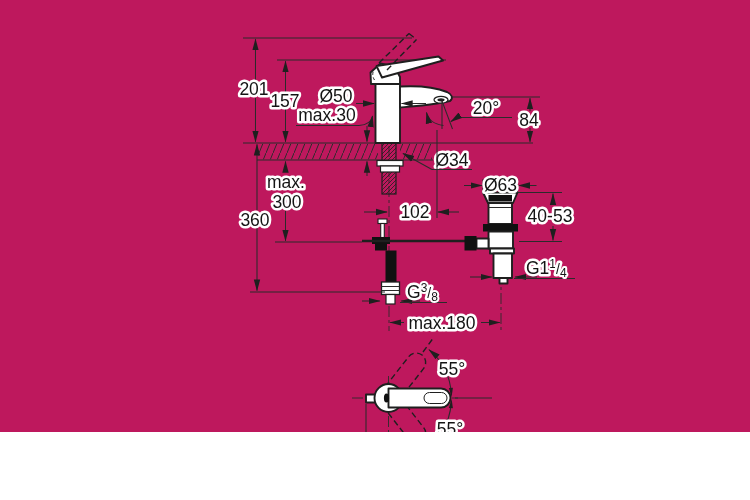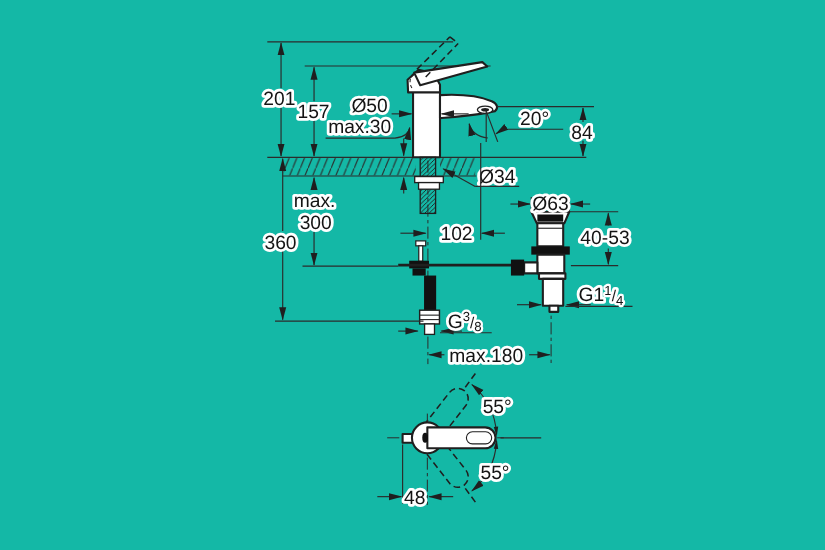--- a/index.html
+++ b/index.html
@@ -1,16 +1,16 @@
 <!DOCTYPE html>
 <html><head>
 <meta charset="utf-8">
 <style>
   html,body{margin:0;padding:0;background:#ffffff;}
-  .stage{position:relative;width:750px;height:500px;background:#14b8a6;overflow:hidden;
+  .stage{position:relative;width:750px;height:432px;background:#be185d;overflow:hidden;
          font-family:"Liberation Sans", sans-serif;}
   svg{display:block;}
   .thickw{stroke:#1f1f1f;stroke-width:1.9;fill:#ffffff;stroke-linejoin:round;}
   .thin{stroke:#2b2b2b;stroke-width:1.05;fill:none;}
   .dimline{stroke:#2b2b2b;stroke-width:1.05;fill:none;}
   .dash{stroke:#1f1f1f;stroke-width:1.4;fill:none;stroke-dasharray:6 3.5;}
   .dashfill{stroke:#1f1f1f;stroke-width:1.4;fill:none;stroke-dasharray:6 3.5;}
   .cline{stroke:#2b2b2b;stroke-width:0.9;fill:none;stroke-dasharray:11 3 3 3;}
   .blk{fill:#111111;stroke:none;}
   .dim-text{font-family:"Liberation Sans", sans-serif;font-size:17.5px;fill:#141414;

